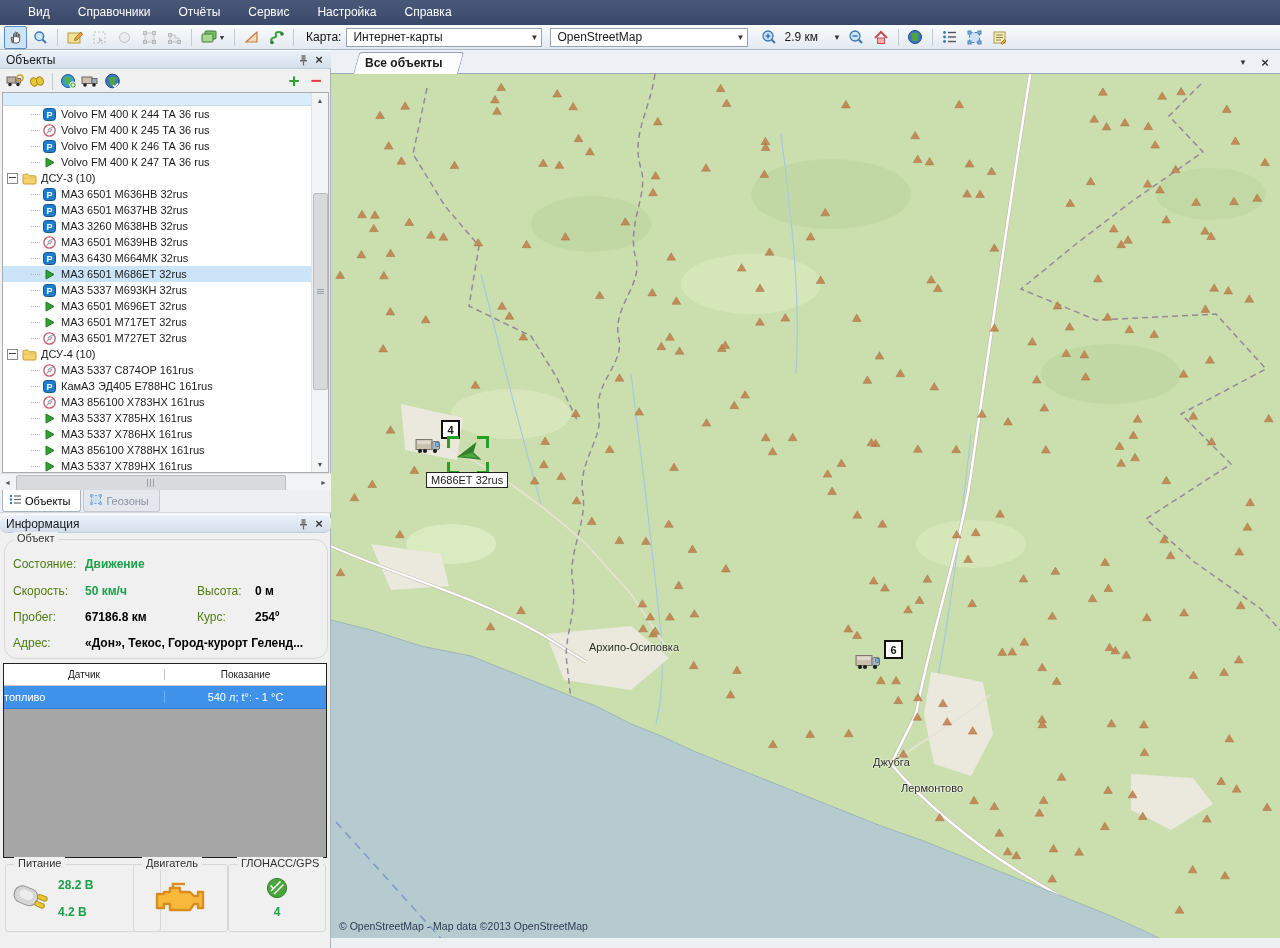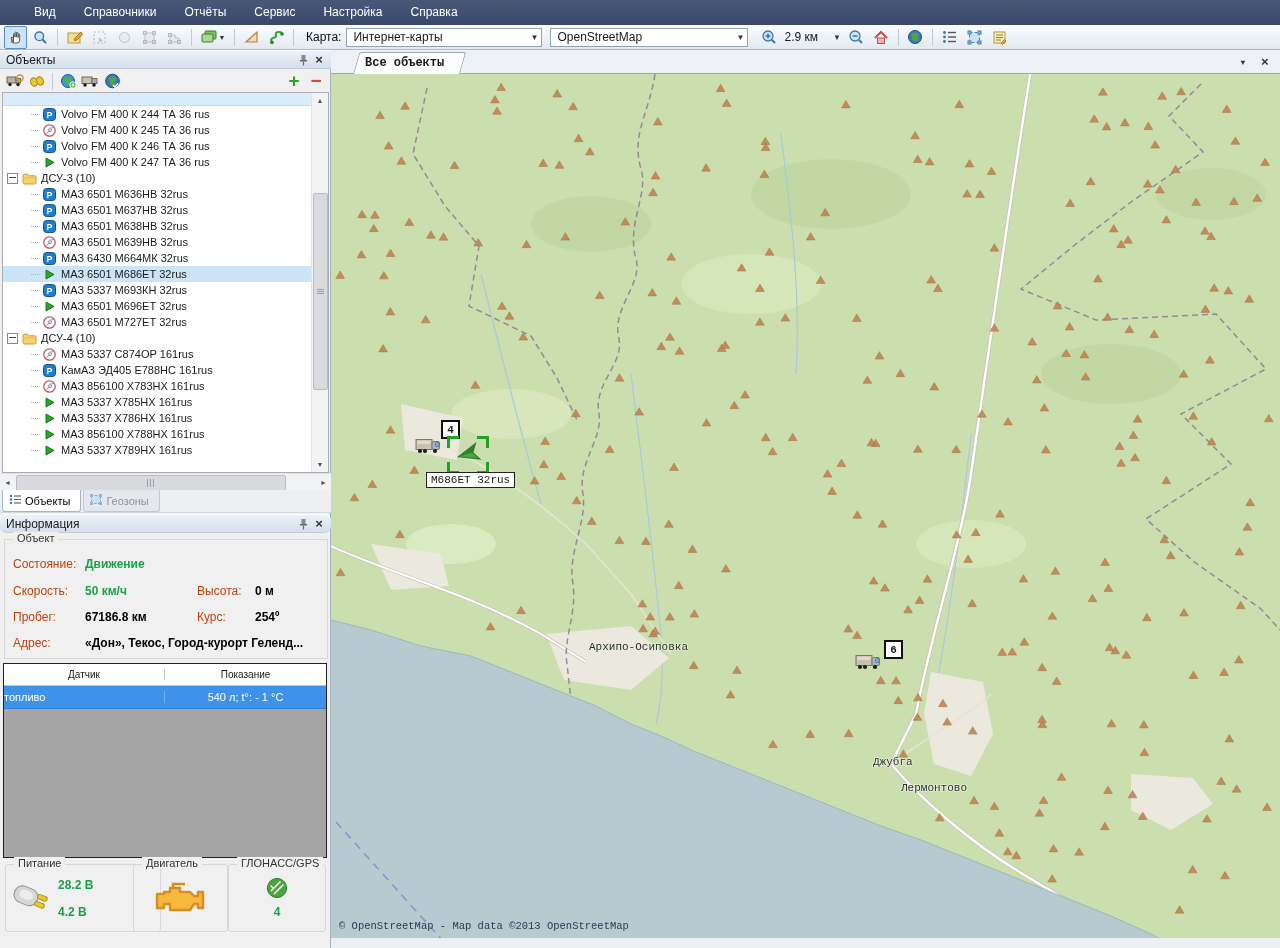--- a/index.html
+++ b/index.html
@@ -1,20 +1,20 @@
 <!DOCTYPE html>
 <html><head>
 <meta charset="utf-8">
 <style>
   html,body{margin:0;padding:0;background:#888;}
   #app{position:relative;width:1280px;height:948px;background:#F0F0F0;overflow:hidden;
        font-family:"Liberation Sans",sans-serif;font-size:12px;color:#1a1a1a;}
   
   #menubar{position:absolute;left:0;top:0;width:1280px;height:25px;
-           background:linear-gradient(#4A5878,#39476A);display:flex;align-items:center;padding-left:20px;box-sizing:border-box;}
+           background:linear-gradient(#4A5878,#39476A);display:flex;align-items:center;padding-left:14px;box-sizing:border-box;}
   .menu-item{color:#fff;padding:0 14px;line-height:25px;cursor:default;}
   
   #toolbar{position:absolute;left:0;top:25px;width:1280px;height:25px;
            background:linear-gradient(#FAFCFE,#E2E9F0);border-bottom:1px solid #AEB9C6;
            display:flex;align-items:center;padding-left:3px;box-sizing:border-box;}
   .tbtn{width:21px;height:21px;display:inline-flex;align-items:center;justify-content:center;border:1px solid transparent;border-radius:2px;margin:0 1px;flex:0 0 auto;}
   .tbtn.sel{background:#CDE4F7;border-color:#5A8CC0;}
   .tbtn.dis{opacity:.45;}
   .tsep{width:1px;height:17px;background:#C2CBD5;margin:0 4px;flex:0 0 auto;}
   .tlabel{margin:0 5px 0 8px;color:#111;}
@@ -58,45 +58,45 @@
   #tree-hscroll .hthumb{position:absolute;left:16px;top:1px;width:268px;height:14px;background:#D8DADD;border:1px solid #B9BCC1;border-radius:2px;}
   .hthumb .grip{position:absolute;top:3px;bottom:3px;left:50%;width:7px;margin-left:-4px;
      background:repeating-linear-gradient(90deg,#9aa0a8 0 1px,transparent 1px 3px);}
   
   #panel-tabs{position:absolute;left:0;top:440px;width:331px;height:22px;display:flex;align-items:stretch;padding-left:2px;background:#EDEFF2;border-bottom:1px solid #D5D9DE;}
   .ptab{display:flex;align-items:center;gap:4px;padding:0 10px 0 6px;border:1px solid #A9B4C0;border-top:none;margin-right:2px;font-size:11px;border-radius:0 0 3px 3px;}
   .ptab.active{background:#fff;color:#000;}
   .ptab.inactive{background:#E4E7EB;color:#8b93a0;border-color:#C2C9D2;}
   
   #info-header{top:464px;border-radius:7px;}
-  #obj-group{position:absolute;left:4px;top:489px;width:322px;height:118px;border:1px solid #D7D7D7;border-radius:0;}
+  #obj-group{position:absolute;left:4px;top:489px;width:322px;height:118px;border:1px solid #D7D7D7;border-radius:13px;}
   .group-label{position:absolute;top:-8px;left:8px;background:#F0F0F0;padding:0 4px;font-size:11px;color:#333;}
   .f-row{position:absolute;left:8px;right:6px;height:16px;display:flex;align-items:center;font-size:12px;}
-  .f-lab{color:#c2410c;}
+  .f-lab{color:#4d7c0f;}
   .f-val{font-weight:bold;color:#000;}
   .green{color:var(--green);}
   .w1{width:72px;} .w2{width:112px;} .w3{width:58px;}
   
   #sensor-table{position:absolute;left:3px;top:613px;width:324px;height:195px;border:1px solid #222;background:#A6A6A6;box-sizing:border-box;}
   .st-head{display:flex;height:21px;background:#fff;border-bottom:1px solid #C6C6C6;font-size:10px;align-items:center;}
   .st-head .c{text-align:center;}
   .st-c1{width:50%;border-right:1px solid #C6C6C6;box-sizing:border-box;}
   .st-c2{width:50%;}
   .st-row{display:flex;height:22px;background:var(--selblue);color:#fff;font-size:11px;align-items:center;border-bottom:1px solid #2f7fd2;}
   .st-row .n{}
   .st-row .st-c1{border-right:1px solid #6FAEF0;}
   .st-row .v{text-align:center;}
   
   .gauge{position:absolute;top:814px;height:66px;border:1px solid #D7D7D7;border-radius:3px;}
   #g-power{left:5px;width:117px;padding-left:37px;}
   #g-engine{left:133px;width:93px;}
   #g-gps{left:228px;width:96px;}
   .g-val{font-weight:bold;font-size:12px;color:var(--green);}
   
-  #map-area{position:absolute;left:331px;top:50px;width:949px;height:898px;font-family:Liberation Mono, monospace;}
+  #map-area{position:absolute;left:331px;top:50px;width:949px;height:898px;}
   #map-tabstrip{position:absolute;left:0;top:0;width:949px;height:24px;background:#EDF0F4;border-bottom:1px solid #9AA7B7;box-sizing:border-box;}
   #map-tab{position:absolute;left:22px;top:2px;height:22px;padding:0 16px 0 12px;display:flex;align-items:center;font-weight:bold;font-size:12px;}
   #map-tab::before{content:'';position:absolute;inset:0;background:#FDFDFD;border:1px solid #95A3B4;border-bottom:none;
         transform:skewX(-16deg);transform-origin:100% 100%;border-radius:3px 3px 0 0;z-index:0;}
   #map-tab span{position:relative;z-index:1;}
   .strip-btn{position:absolute;top:3px;width:18px;height:18px;display:flex;align-items:center;justify-content:center;color:#333;}
   #strip-dd{right:28px;font-size:8px;}
   #strip-x{right:6px;font-size:13px;font-weight:bold;}
   #map-canvas{position:absolute;left:0;top:24px;width:949px;height:864px;overflow:hidden;background:var(--land);}
   #map-svg{position:absolute;left:0;top:0;}
@@ -407,21 +407,21 @@
             <span>МАЗ 6501 М637НВ 32rus</span>
           </div>
           <div class="tree-row lvl2">
             <span class="branch"></span>
             <span class="ticon">
               <svg width="13" height="13">
                 <rect x="0.5" y="0.5" width="12" height="12" rx="3" fill="#1E7FD0" stroke="#14558C"></rect>
                 <text x="6.5" y="10" font-size="9" font-weight="bold" fill="#fff" text-anchor="middle" font-family="Liberation Sans">P</text>
               </svg>
             </span>
-            <span>МАЗ 6501 М638НВ 32rus</span>
+            <span>МАЗ 3260 М638НВ 32rus</span>
           </div>
           <div class="tree-row lvl2">
             <span class="branch"></span>
             <span class="ticon">
               <svg width="13" height="13">
                 <circle cx="6.5" cy="6.5" r="5.7" fill="#fff" stroke="#C2596B" stroke-width="1.3"></circle>
                 <path d="M3.4,9.6 L5.8,7.2 M5.2,6 L7,4.2 L8.8,6 L7,7.8 Z M7.9,3.1 L9.1,4.3 M9.4,2.8 L10.2,3.6" stroke="#9AA0A8" stroke-width="1.1" fill="none"></path>
               </svg>
             </span>
             <span>МАЗ 6501 М639НВ 32rus</span>
@@ -456,20 +456,29 @@
             <span>МАЗ 5337 М693КН 32rus</span>
           </div>
           <div class="tree-row lvl2">
             <span class="branch"></span>
             <span class="ticon">
               <svg width="13" height="13">
                 <path d="M3,2 L11,6.5 L3,11 Z" fill="#2FA12F" stroke="#1C7A1C"></path>
               </svg>
             </span>
             <span>МАЗ 6501 М696ЕТ 32rus</span>
+          </div>
+          <div class="tree-row lvl2">
+            <span class="branch"></span>
+            <span class="ticon">
+              <svg width="13" height="13">
+                <path d="M3,2 L11,6.5 L3,11 Z" fill="#2FA12F" stroke="#1C7A1C"></path>
+              </svg>
+            </span>
+            <span>МАЗ 6501 М717ЕТ 32rus</span>
           </div>
           <div class="tree-row lvl2">
             <span class="branch"></span>
             <span class="ticon">
               <svg width="13" height="13">
                 <circle cx="6.5" cy="6.5" r="5.7" fill="#fff" stroke="#C2596B" stroke-width="1.3"></circle>
                 <path d="M3.4,9.6 L5.8,7.2 M5.2,6 L7,4.2 L8.8,6 L7,7.8 Z M7.9,3.1 L9.1,4.3 M9.4,2.8 L10.2,3.6" stroke="#9AA0A8" stroke-width="1.1" fill="none"></path>
               </svg>
             </span>
             <span>МАЗ 6501 М727ЕТ 32rus</span>

